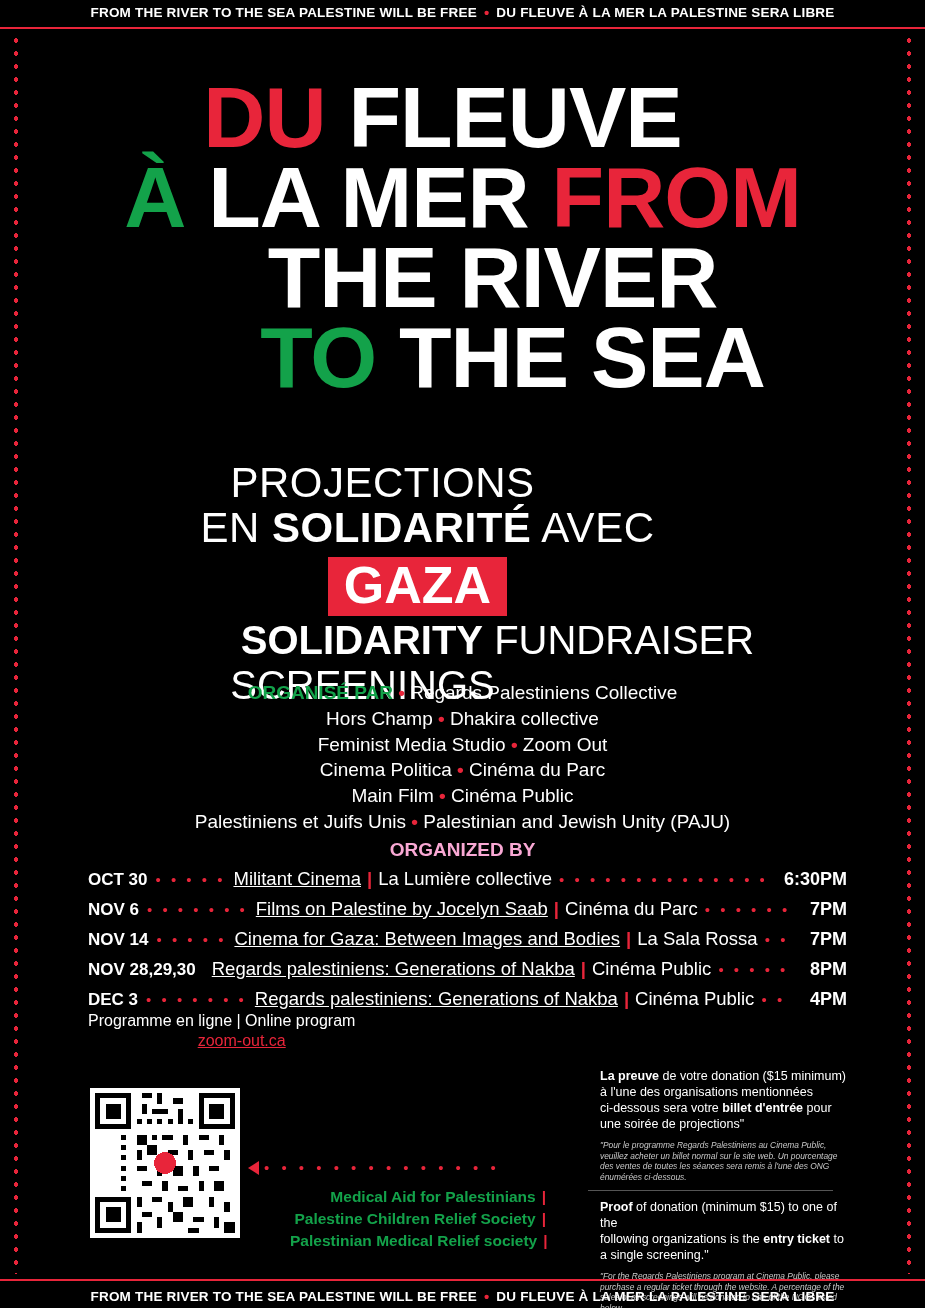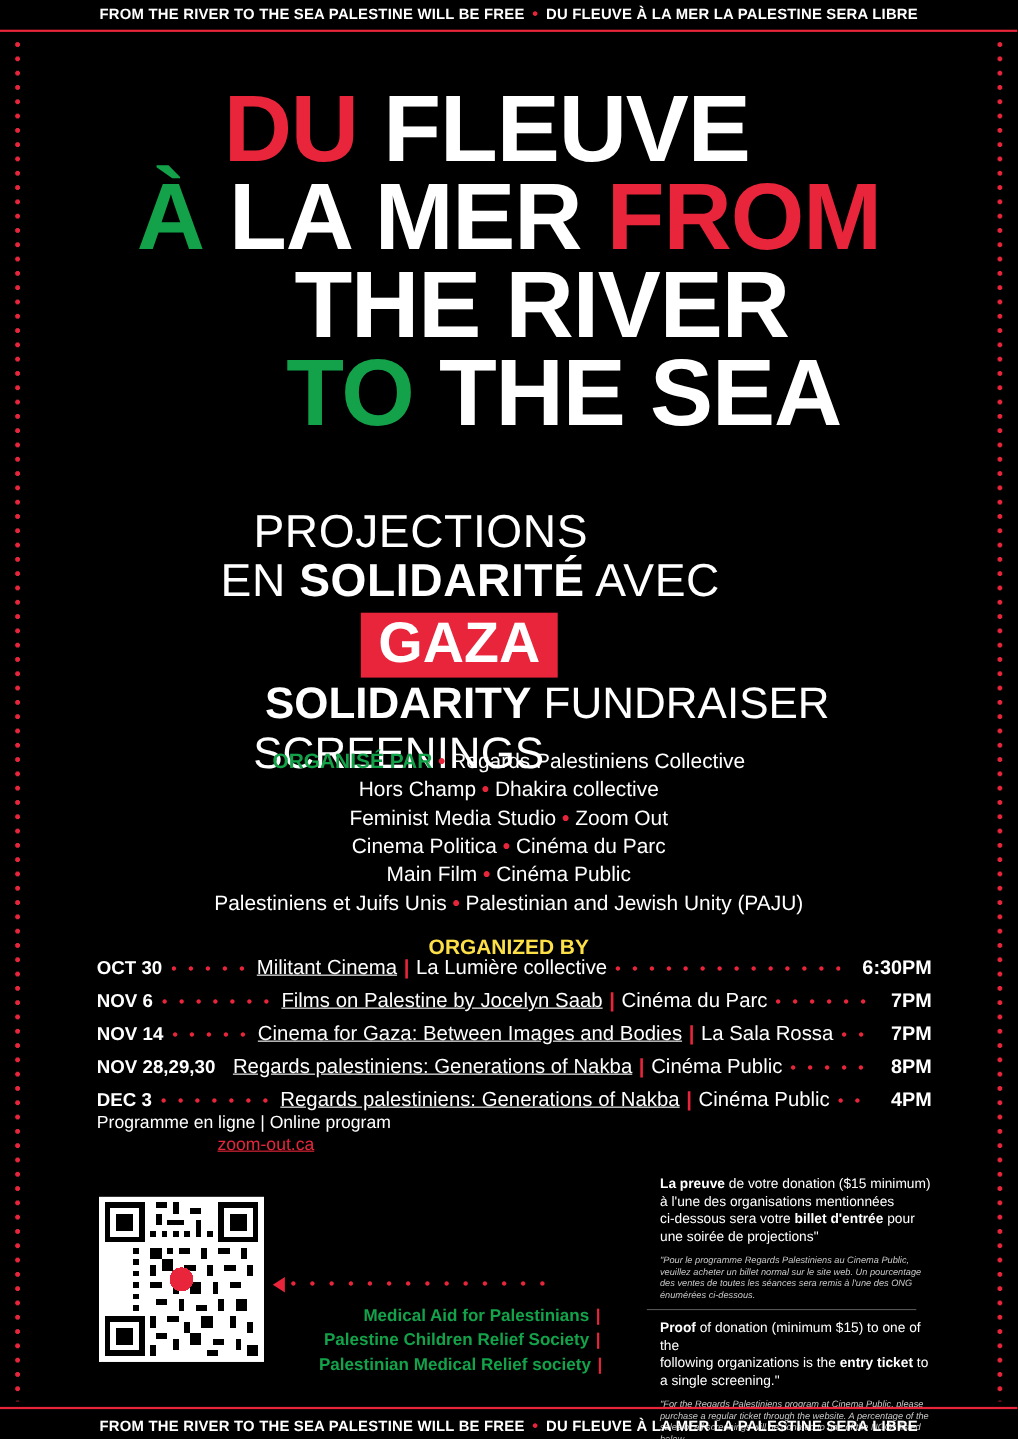--- a/index.html
+++ b/index.html
@@ -61,21 +61,21 @@
   .gazawrap{padding-right:90px;}
   .sub .s3{font-size:40px;line-height:1.12;padding-left:70px;margin-top:2px;}
   .sub .s3 b{font-weight:bold;}
   .sub .s4{font-size:40px;line-height:1.12;padding-right:200px;}
 
   
   .orgs{position:absolute;top:680px;left:0;right:0;text-align:center;font-size:19px;line-height:1.36;}
   .orgs .row{white-space:nowrap;}
   .orgs .lbl{font-weight:bold;color:#13a24a;}
   .orgs .dot{color:#e8253a;font-weight:bold;}
-  .orgs .by{font-weight:bold;color:#fde047;display:inline-block;margin-top:14px;}
+  .orgs .by{font-weight:bold;color:#f9a8d4;display:inline-block;margin-top:2px;}
 
   
   .sched{position:absolute;top:868px;left:88px;right:78px;}
   .srow{display:flex;align-items:baseline;font-size:18.5px;margin-bottom:8px;}
   .sdate{font-weight:bold;font-size:17px;white-space:nowrap;}
   .dots{color:#e8253a;letter-spacing:3px;font-size:15px;white-space:nowrap;overflow:hidden;}
   .dots.lead{margin:0 8px;}
   .stitle{white-space:nowrap;text-decoration:underline;}
   .bar{color:#e8253a;margin:0 6px;font-weight:bold;}
   .svenue{white-space:nowrap;}

